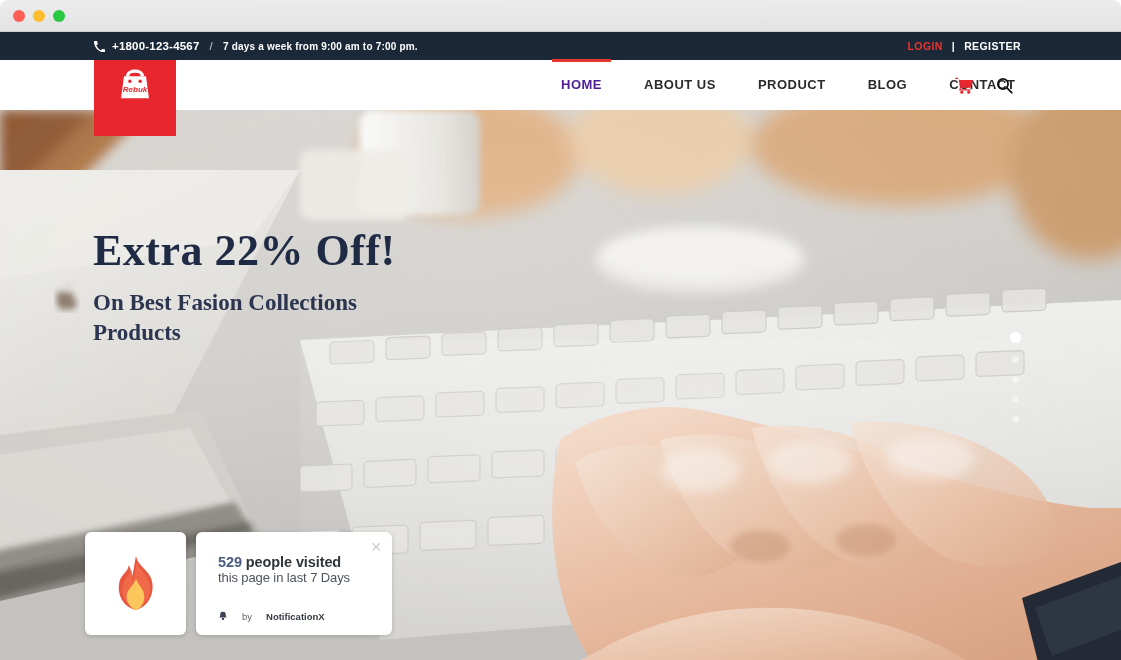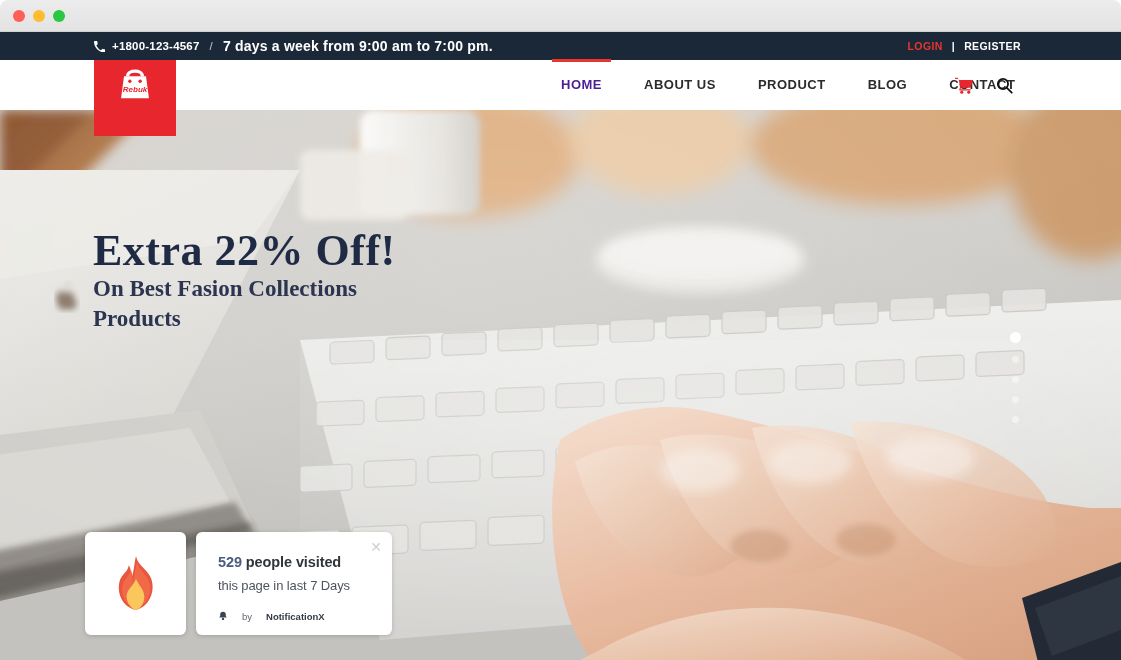--- a/index.html
+++ b/index.html
@@ -50,21 +50,21 @@
   .topbar-left {
     display: flex;
     align-items: center;
     gap: 7px;
     margin-left: 94px;
     letter-spacing: .2px;
   }
   .phone-icon { display: inline-flex; align-items: center; }
   .topbar-phone { font-weight: 700; font-size: 11.5px; }
   .topbar-sep { color: #c7ccd3; margin: 0 3px; }
-  .topbar-hours { font-weight: 700; font-size: 14px; }
+  .topbar-hours { font-weight: 700; font-size: 10px; }
   .topbar-right {
     position: absolute;
     right: 100px;
     display: flex;
     align-items: center;
     gap: 9px;
     font-size: 10.5px;
     font-weight: 700;
     letter-spacing: .4px;
   }
@@ -160,21 +160,21 @@
     color: #1f2b44;
     letter-spacing: .5px;
     line-height: 1.05;
   }
   .hero-sub {
     font-family: "Liberation Serif", serif;
     font-size: 23px;
     font-weight: 700;
     color: #2b3550;
     line-height: 1.28;
-    margin-top: 0;
+    margin-top: 14px;
     max-width: 300px;
   }
 
   
   .slider-dots {
     position: absolute;
     right: 100px;
     top: 222px;
     display: flex;
     flex-direction: column;
@@ -221,21 +221,21 @@
     border-radius: 6px;
     box-shadow: 0 1px 5px rgba(0,0,0,.18);
     position: relative;
     padding: 22px 18px 0 22px;
   }
   .notif-title {
     font-size: 14.5px;
     color: #30353d;
     font-weight: 700;
     letter-spacing: -.1px;
-    margin-bottom: 8px;
+    margin-bottom: 0;
   }
   .notif-title .count { color: #4a5d80; font-weight: 700; }
   .notif-sub {
     font-size: 13px;
     color: #4d545e;
     font-weight: 400;
     letter-spacing: -.1px;
   }
   .notif-brand {
     position: absolute;

